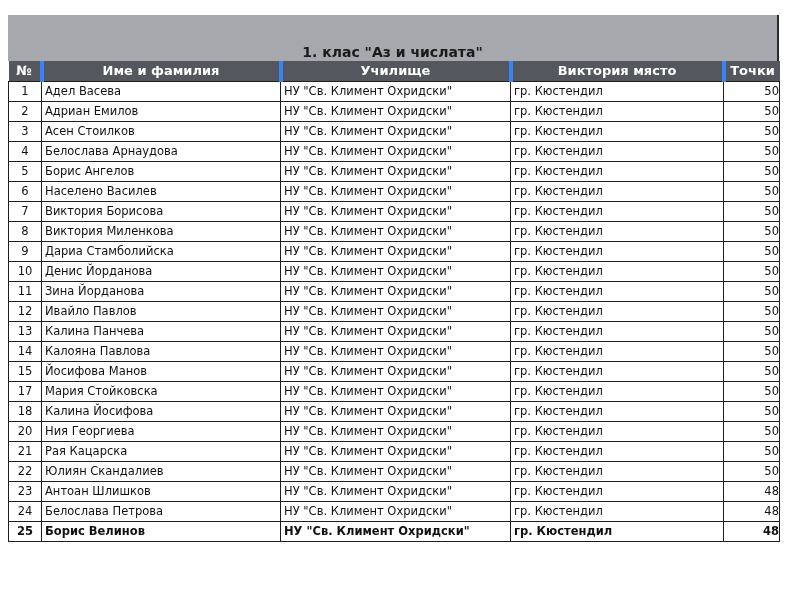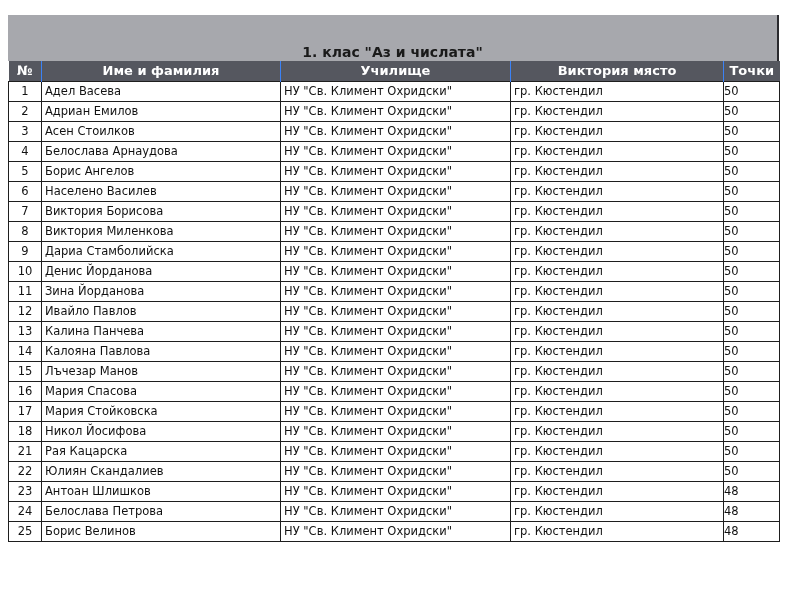--- a/index.html
+++ b/index.html
@@ -48,40 +48,40 @@
     col.c-school { width: 230px; }
     col.c-city { width: 213px; }
     col.c-pts { width: 56px; }
     thead th {
       background: #55575f;
       color: #ffffff;
       font-weight: bold;
       font-size: 13px;
       height: 20px;
       padding: 0;
-      border-left: 1px solid #3b82f6;
+      border-left: 4px solid #3b82f6;
       text-align: center;
       line-height: 20px;
     }
     thead th:first-child { border-left: none; }
     tbody td {
       height: 19px;
       padding: 0 3px;
       border: 1px solid #1e1e1e;
       font-size: 11.5px;
       color: #111;
       line-height: 19px;
       white-space: nowrap;
       overflow: hidden;
       background: #ffffff;
     }
     tbody td.no { text-align: center; padding: 0; }
-    tbody td.pts { text-align: left; padding: 0; }
+    tbody td.pts { text-align: right; padding: 0; }
     tbody td.name, tbody td.school, tbody td.city { text-align: left; }
-    tbody tr:last-child td { border-bottom: 1.5px solid #1e1e1e; }
+    tbody tr:last-child td { border-bottom: 1.5px solid #1e1e1e; font-weight: bold; }
   </style>
 </head>
 <body>
 
 <div class="sheet">
   <div class="title-band">
     <div class="title">1. клас "Аз и числата"</div>
   </div>
   <table>
     <colgroup>
@@ -194,42 +194,42 @@
         </tr>
         <tr>
           <td class="no">14</td>
           <td class="name">Калояна Павлова</td>
           <td class="school">НУ "Св. Климент Охридски"</td>
           <td class="city">гр. Кюстендил</td>
           <td class="pts">50</td>
         </tr>
         <tr>
           <td class="no">15</td>
-          <td class="name">Лъчезар Манов</td>
-          <td class="school">НУ "Св. Климент Охридски"</td>
-          <td class="city">гр. Кюстендил</td>
-          <td class="pts">50</td>
-        </tr>
-        <tr>
-          <td class="no">16</td>
-          <td class="name">Мария Спасова</td>
+          <td class="name">Йосифова Манов</td>
           <td class="school">НУ "Св. Климент Охридски"</td>
           <td class="city">гр. Кюстендил</td>
           <td class="pts">50</td>
         </tr>
         <tr>
           <td class="no">17</td>
           <td class="name">Мария Стойковска</td>
           <td class="school">НУ "Св. Климент Охридски"</td>
           <td class="city">гр. Кюстендил</td>
           <td class="pts">50</td>
         </tr>
         <tr>
           <td class="no">18</td>
-          <td class="name">Никол Йосифова</td>
+          <td class="name">Калина Йосифова</td>
+          <td class="school">НУ "Св. Климент Охридски"</td>
+          <td class="city">гр. Кюстендил</td>
+          <td class="pts">50</td>
+        </tr>
+        <tr>
+          <td class="no">20</td>
+          <td class="name">Ния Георгиева</td>
           <td class="school">НУ "Св. Климент Охридски"</td>
           <td class="city">гр. Кюстендил</td>
           <td class="pts">50</td>
         </tr>
         <tr>
           <td class="no">21</td>
           <td class="name">Рая Кацарска</td>
           <td class="school">НУ "Св. Климент Охридски"</td>
           <td class="city">гр. Кюстендил</td>
           <td class="pts">50</td>

